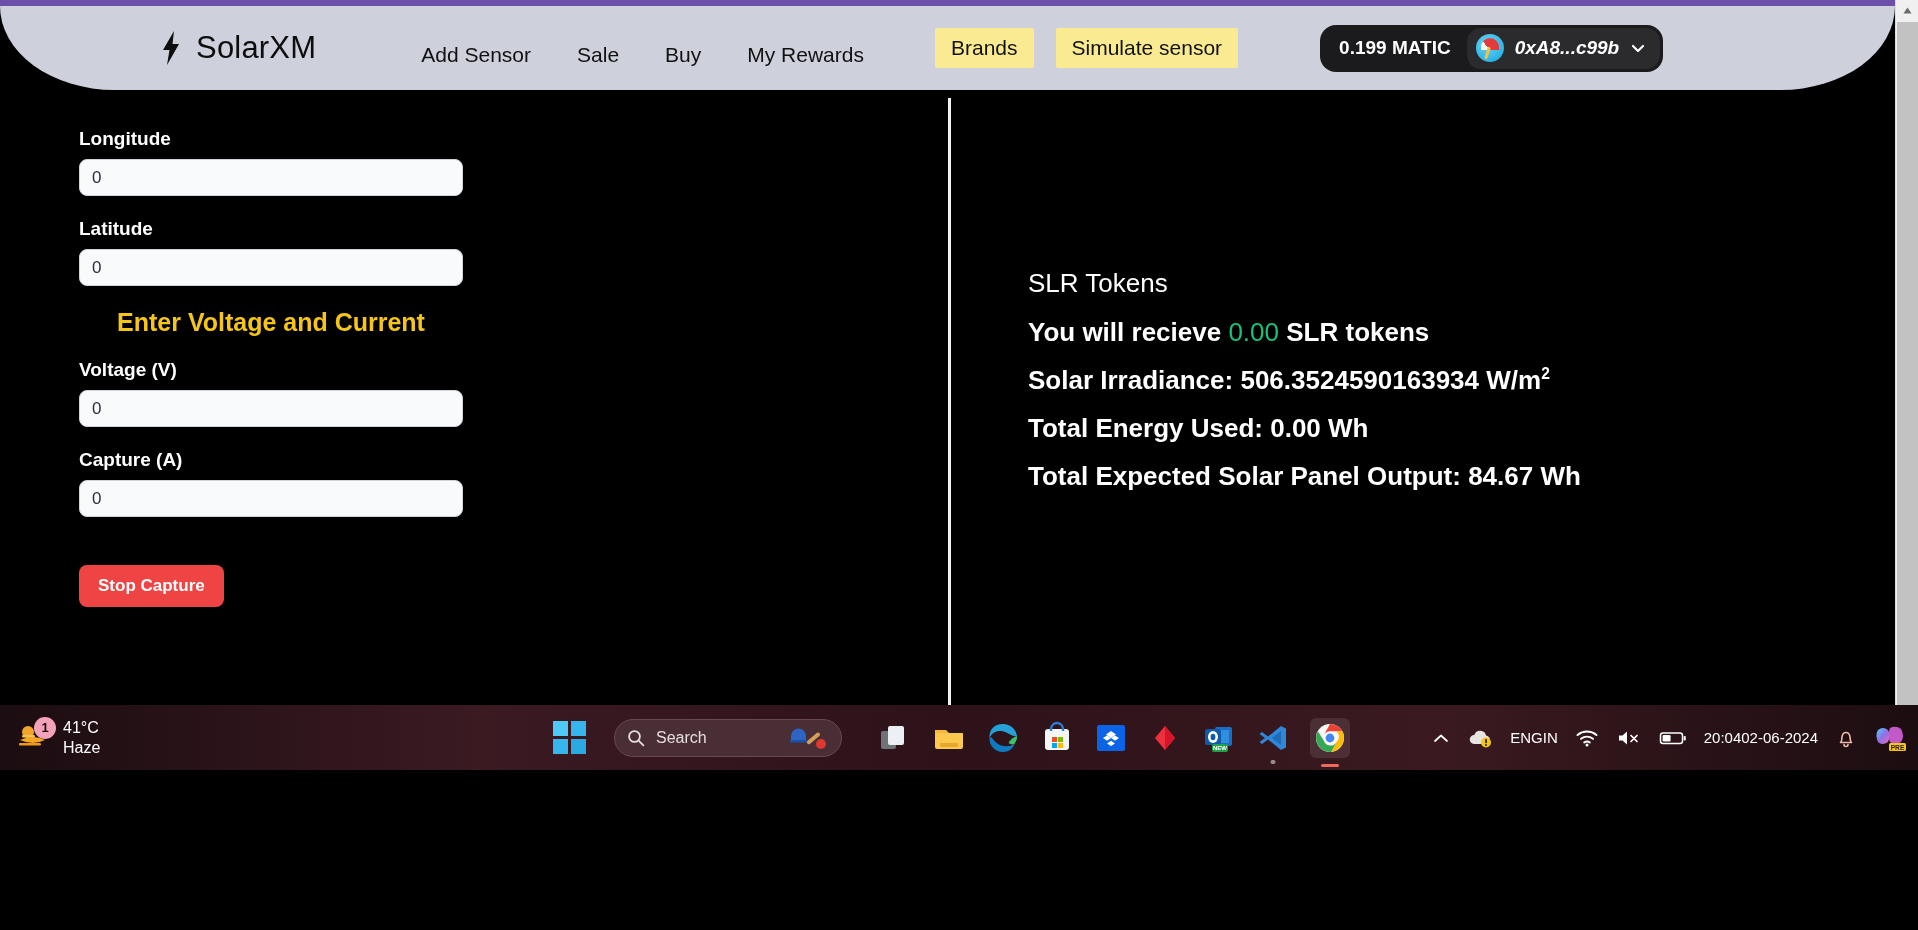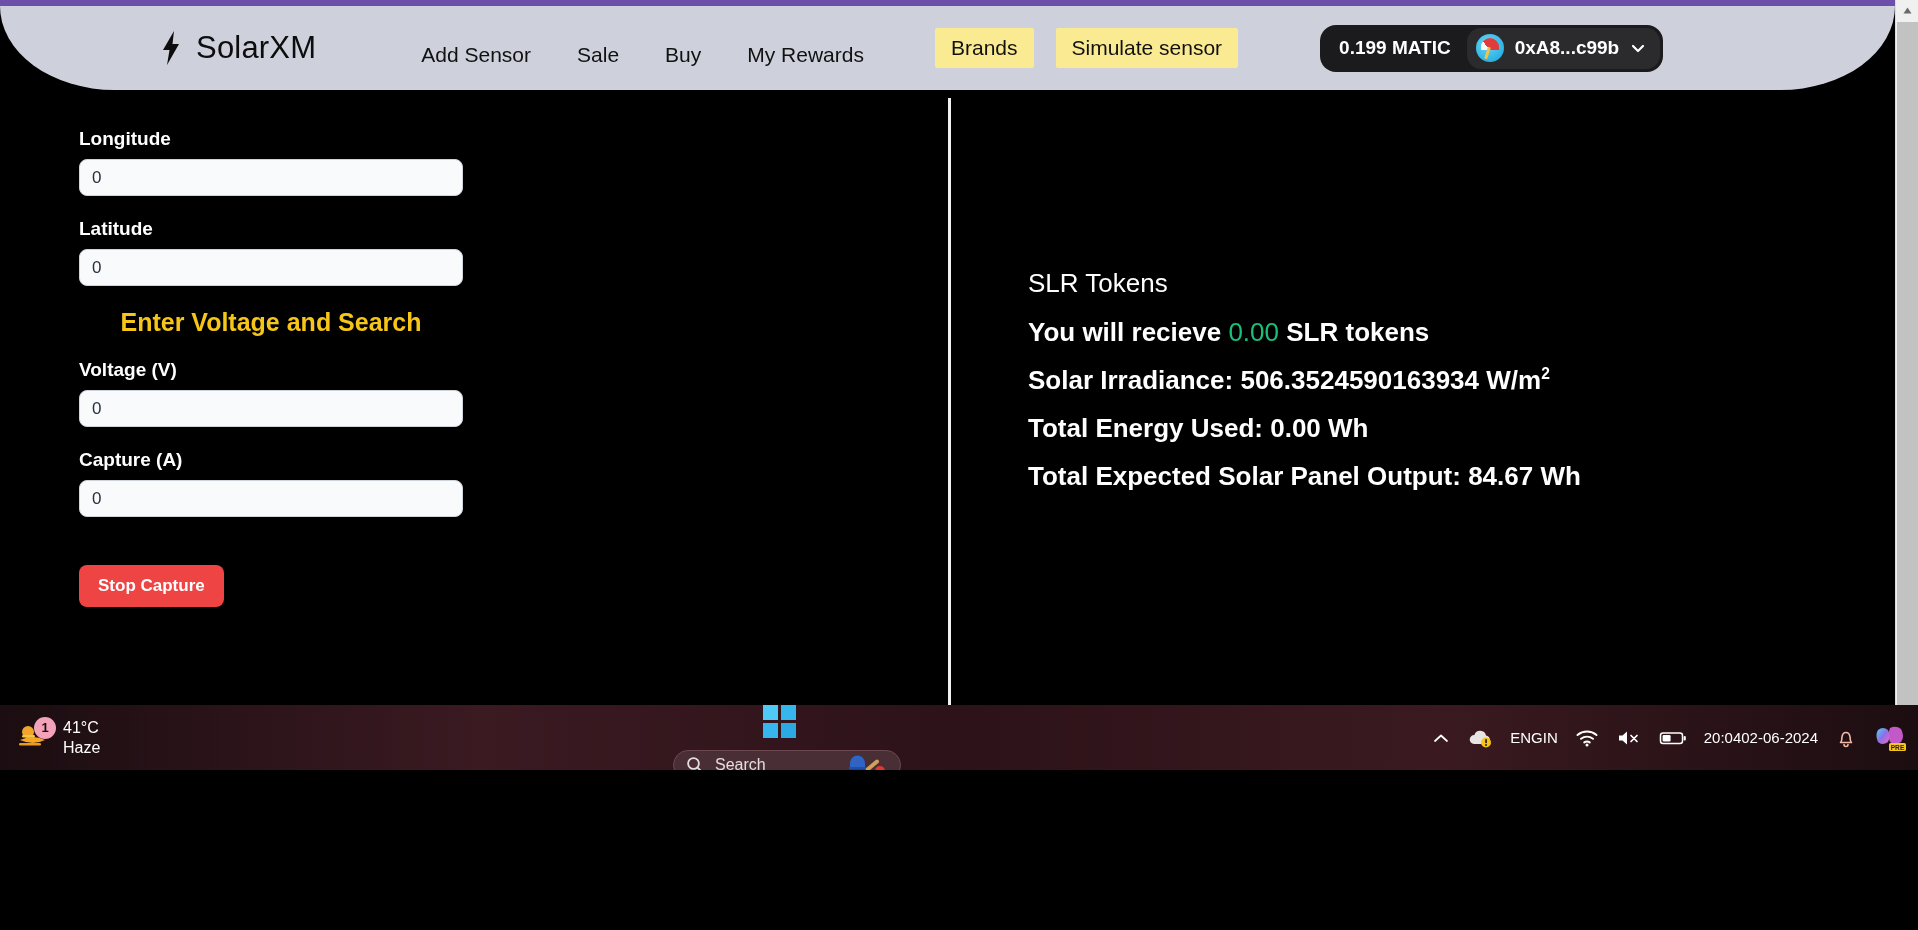--- a/index.html
+++ b/index.html
@@ -70,21 +70,21 @@
   }
   .wallet-avatar::before{
     content:""; position:absolute; left:5px; top:4px; width:18px; height:12px;
     background:conic-gradient(from 200deg at 50% 100%, #e23b3b 0deg 60deg, #f7f7f7 60deg 120deg, #e23b3b 120deg 180deg);
     border-radius:18px 18px 0 0;
   }
   .wallet-avatar::after{
     content:""; position:absolute; left:10px; top:13px; width:3px; height:12px;
     background:#f3c24a; transform:rotate(18deg);
   }
-  .wallet-addr { color:#fff; font-size:19px; font-weight:bold; white-space:nowrap; }
+  .wallet-addr { color:#fff; font-size:19px; font-weight:bold; white-space:nowrap;font-style:italic; }
   .wallet-chev { width:16px; height:16px; flex:none; }
 
   
   .content { position:absolute; top:90px; left:0; width:1918px; height:775px; background:#000; }
   .divider {
     position:absolute; left:948px; top:98px; width:3px; height:775px;
     background:#f2f2f2;
   }
 
   
@@ -150,21 +150,21 @@
   .weather-icon { width:38px; height:34px; position:relative; flex:none; }
   .weather-badge {
     position:absolute; left:20px; top:-4px; width:22px; height:22px; border-radius:50%;
     background:#f3a2ba; color:#1b0d11; font-size:13px; font-weight:bold;
     display:flex; align-items:center; justify-content:center;
   }
   .weather-text { line-height:1.25; }
   .weather-temp { color:#fff; font-size:16px; }
   .weather-cond { color:#fff; font-size:16px; }
 
-  .tb-center { position:absolute; left:531px; bottom:0; height:65px; display:flex; align-items:center; gap:12px;flex-direction:column; }
+  .tb-center { position:absolute; left:553px; bottom:0; height:65px; display:flex; align-items:center; gap:12px; }
   .win-logo { display:grid; grid-template-columns:15px 15px; grid-template-rows:15px 15px; gap:3px; cursor:pointer; }
   .win-logo i { display:block; background:#36c0f0; }
   .win-logo i:nth-child(1){ background:#4fc9f5; }
   .win-logo i:nth-child(2){ background:#36b6ec; }
   .win-logo i:nth-child(3){ background:#36b6ec; }
   .win-logo i:nth-child(4){ background:#2aa9e3; }
 
   .search-box {
     display:flex; align-items:center; gap:11px;
     width:228px; height:38px; border-radius:19px;
@@ -240,21 +240,21 @@
   <div class="content"></div>
   <div class="divider"></div>
 
   <div class="form-panel">
     <label class="field-label">Longitude</label>
     <input class="field-input" type="text" value="0" style="">
 
     <label class="field-label">Latitude</label>
     <input class="field-input" type="text" value="0" style="">
 
-    <div class="section-title">Enter Voltage and Search</div>
+    <div class="section-title">Enter Voltage and Current</div>
 
     <label class="field-label">Voltage (V)</label>
     <input class="field-input" type="text" value="0" style="">
 
     <label class="field-label">Capture (A)</label>
     <input class="field-input" type="text" value="0" style="">
 
     <button class="stop-btn">Stop Capture</button>
   </div>
 

